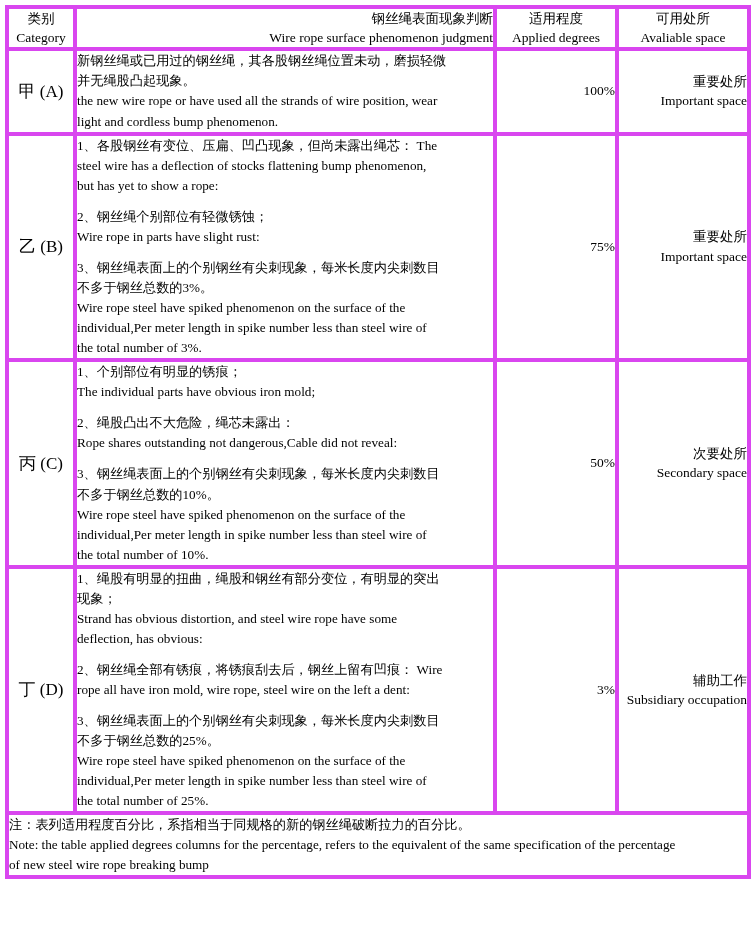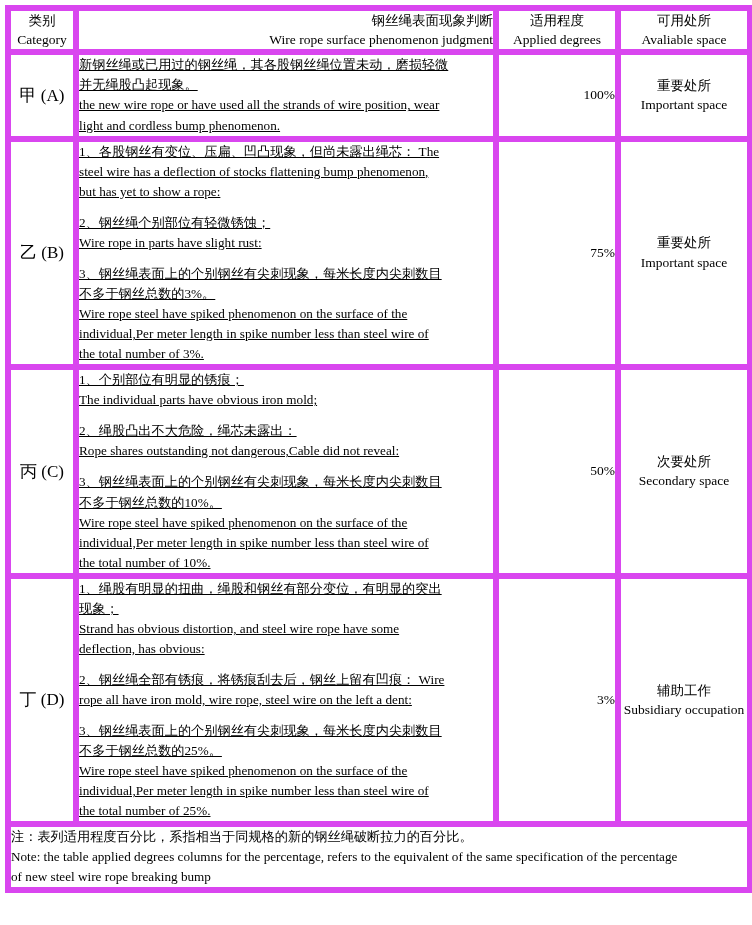--- a/index.html
+++ b/index.html
@@ -21,21 +21,21 @@
     box-sizing: border-box;
     padding: 5px 5px 5px 5px;
   }
   table.spec {
     border-collapse: collapse;
     width: 742px;
     table-layout: fixed;
     border: 1.5px solid #000;
   }
   table.spec td, table.spec th {
-    border: 6px solid #d946ef;
+    border: 4px solid #d946ef;
     vertical-align: middle;
     padding: 0;
   }
   
   col.c-cat { width: 68px; }
   col.c-desc { width: 420px; }
   col.c-deg { width: 122px; }
   col.c-space { width: 132px; }
 
   .hdr-cell {
@@ -53,33 +53,32 @@
   .cat-cell {
     text-align: center;
     font-size: 17px;
     line-height: 1.4;
   }
   .deg-cell {
     text-align: right;
     font-size: 13.5px;
   }
   .space-cell {
-    text-align: center;
+    text-align: right;
     font-size: 13.5px;
     line-height: 1.45;
   }
   .space-cell .zh { display: block; }
   .space-cell .en { display: block; }
 
   .desc-cell {
     padding: 9px 9px 9px 10px;
     font-size: 13.2px;
     line-height: 1.52;
     text-align: left;
-    text-decoration: underline;
   }
   .para {
     margin: 0 0 11px 0;
   }
   .para:last-child { margin-bottom: 0; }
   .para .ln { display: block; }
 
   .note {
     margin-top: 0;
     padding: 10px 8px 6px 8px;

